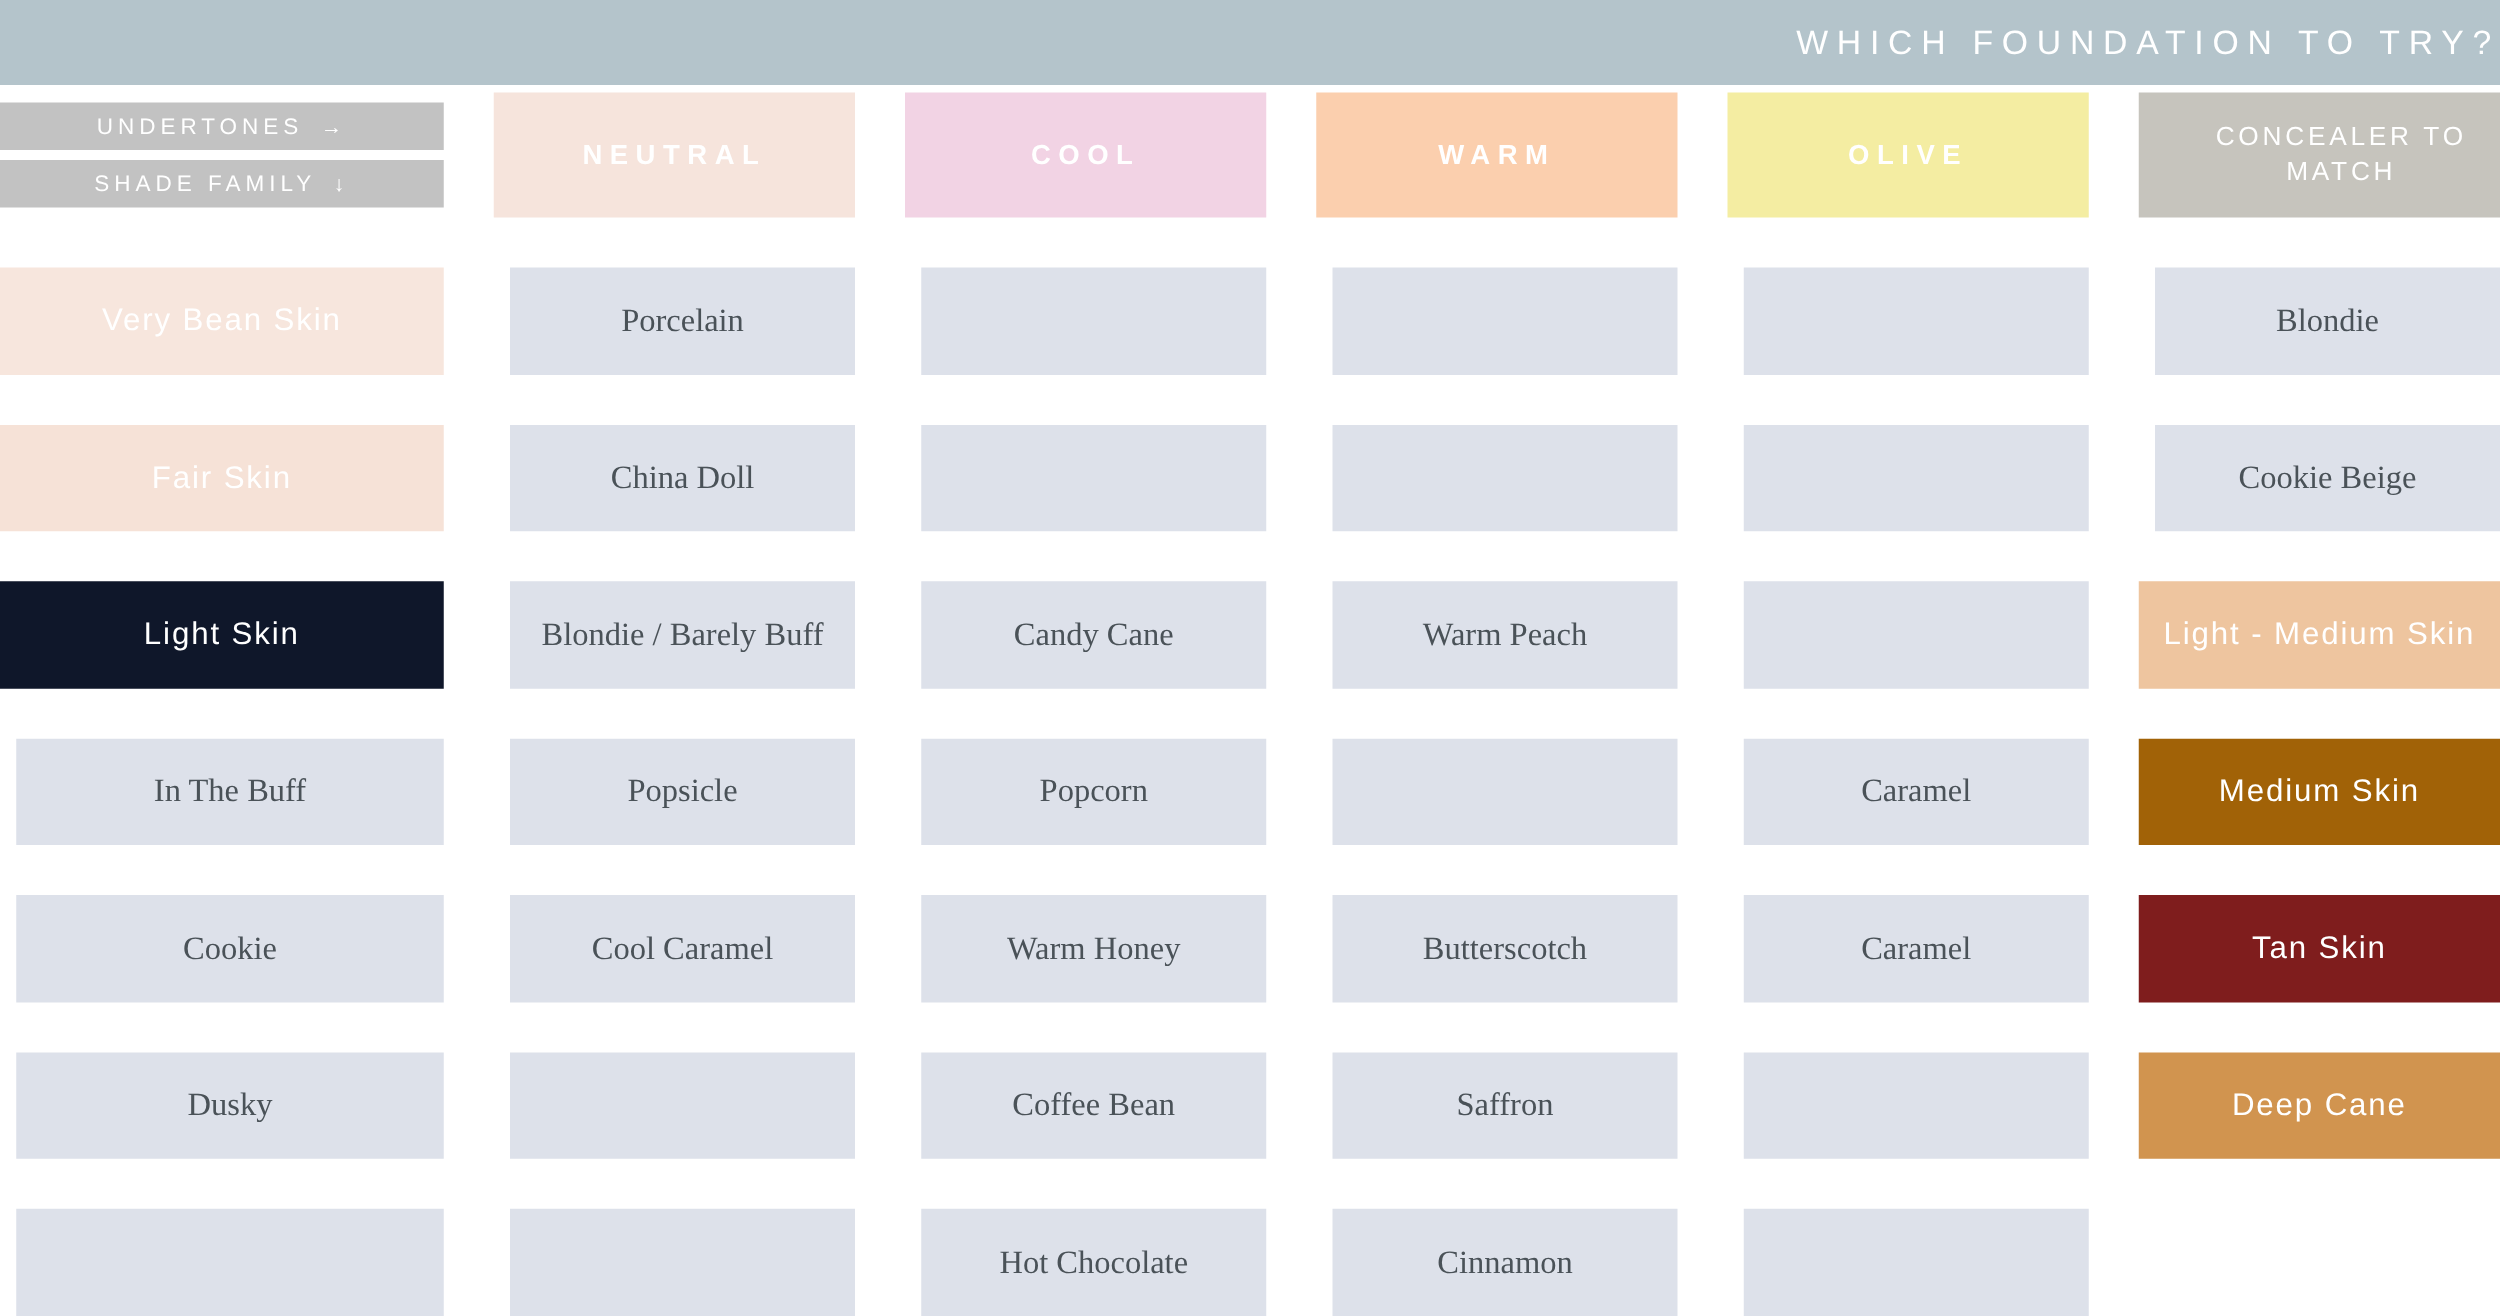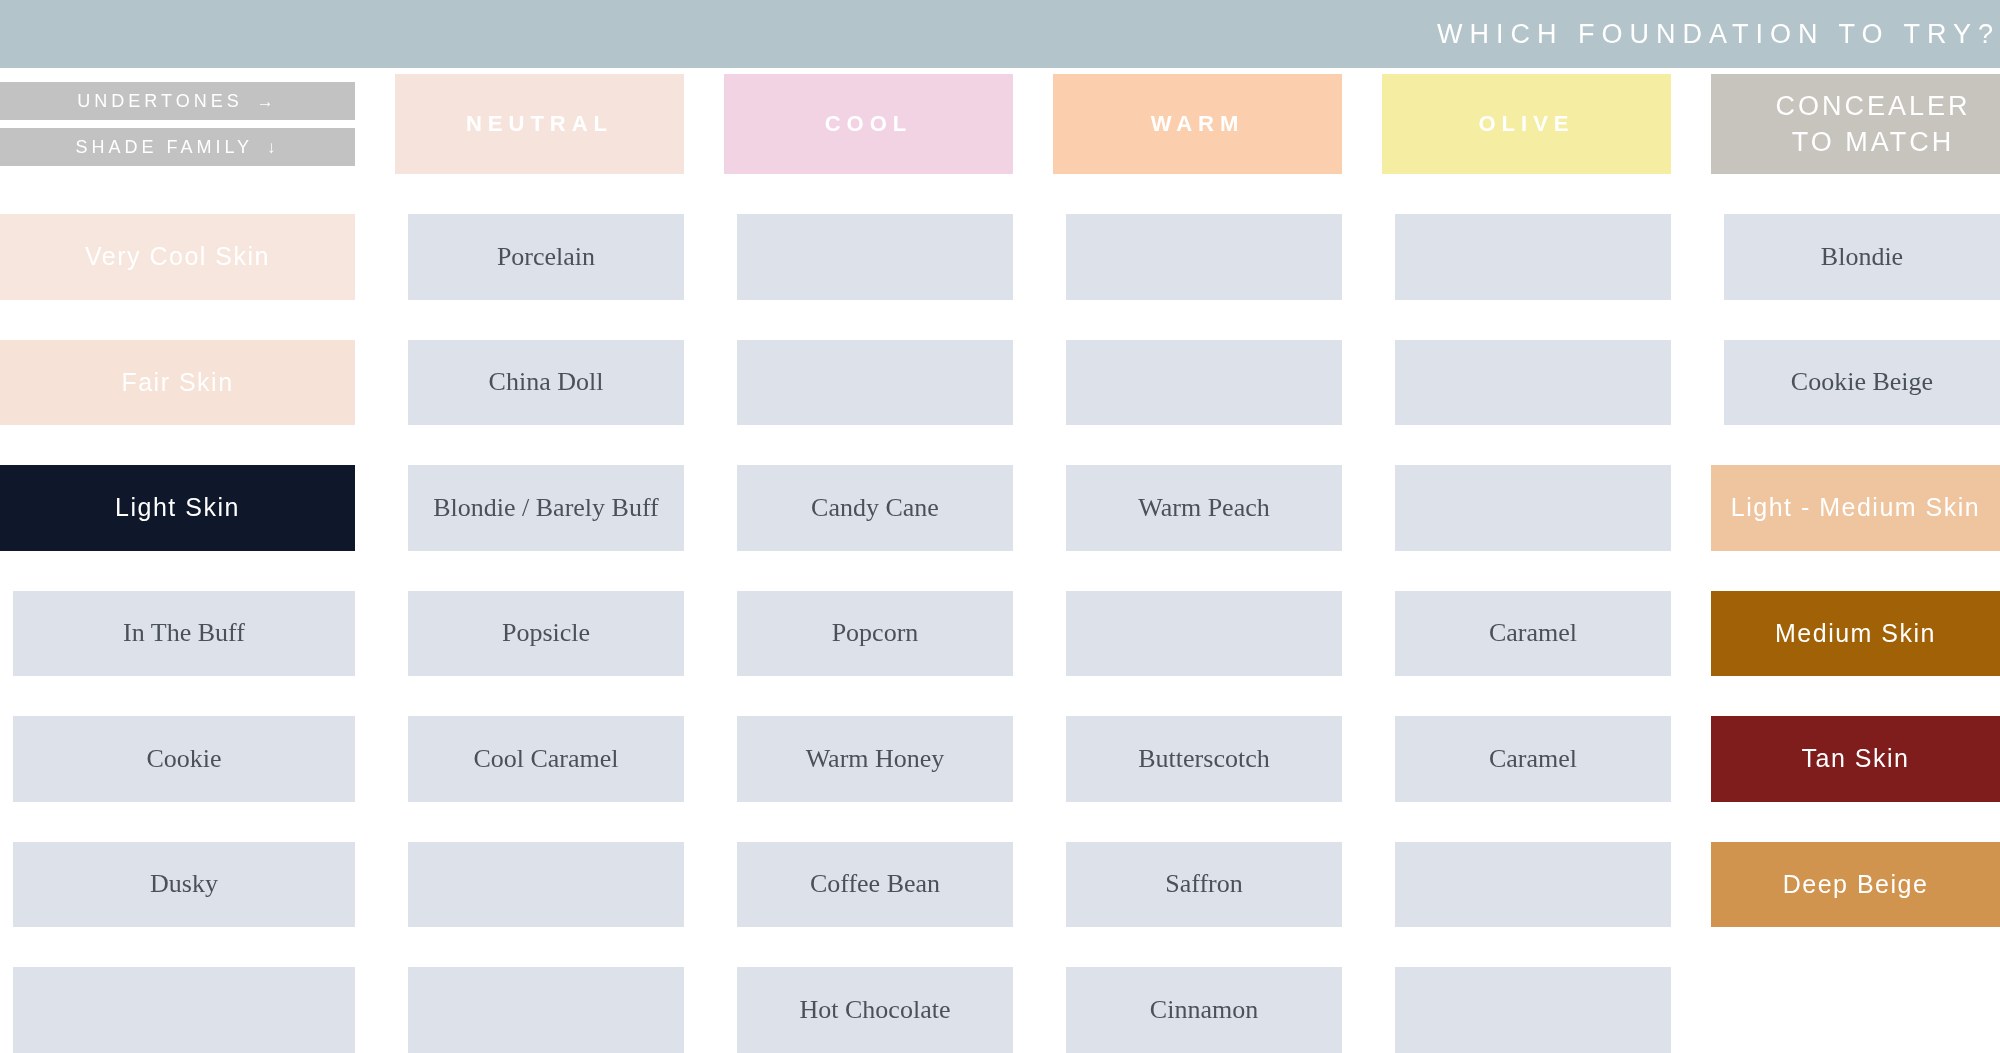--- a/index.html
+++ b/index.html
@@ -91,21 +91,21 @@
     letter-spacing: 6px;
     font-weight: 700;
     text-transform: uppercase;
     line-height: 1.35;
     padding: 0 8px;
     box-sizing: border-box;
   }
   .col-head.plain {
     font-weight: 400;
     letter-spacing: 3px;
-    font-size: 27px;
+    font-size: 21px;
     padding-left: 43px;
   }
 
   
   .row-head {
     display: flex;
     align-items: center;
     justify-content: center;
     text-align: center;
     color: #ffffff;
@@ -153,21 +153,21 @@
         <span class="arrow">↓</span>
       </div>
     </div>
 
     <div class="col-head" style="background:#f6e4dc">NEUTRAL</div>
     <div class="col-head" style="background:#f2d3e4">COOL</div>
     <div class="col-head" style="background:#fbcfae">WARM</div>
     <div class="col-head" style="background:#f4eda2">OLIVE</div>
     <div class="col-head plain" style="background:#c6c4bd">CONCEALER TO MATCH</div>
 
-    <div class="row-head" style="background:#f7e6dd">Very Cool Skin</div>
+    <div class="row-head" style="background:#f7e6dd">Very Bean Skin</div>
     <div class="cell">Porcelain</div>
     <div class="cell"></div>
     <div class="cell"></div>
     <div class="cell"></div>
     <div class="cell">Blondie</div>
 
     <div class="row-head" style="background:#f6e2d7">Fair Skin</div>
     <div class="cell">China Doll</div>
     <div class="cell"></div>
     <div class="cell"></div>
@@ -194,21 +194,21 @@
     <div class="cell">Butterscotch</div>
     <div class="cell">Caramel</div>
 
     <div class="row-head" style="background:#7f1d1d">Tan Skin</div>
     <div class="cell">Dusky</div>
     <div class="cell"></div>
     <div class="cell">Coffee Bean</div>
     <div class="cell">Saffron</div>
     <div class="cell"></div>
 
-    <div class="row-head" style="background:#d1944f">Deep Beige</div>
+    <div class="row-head" style="background:#d1944f">Deep Cane</div>
     <div class="cell"></div>
     <div class="cell"></div>
     <div class="cell">Hot Chocolate</div>
     <div class="cell">Cinnamon</div>
     <div class="cell"></div>
 
   </div>
 </div>
 
 </body></html>

